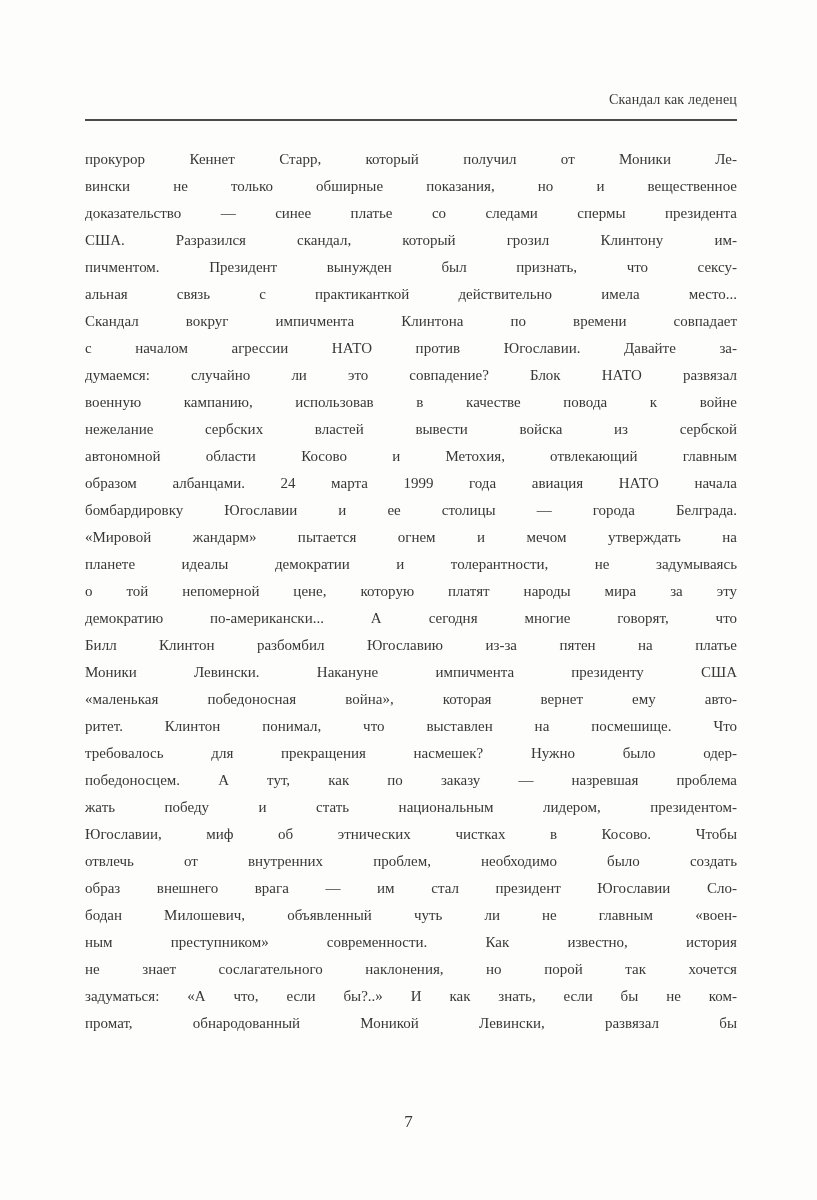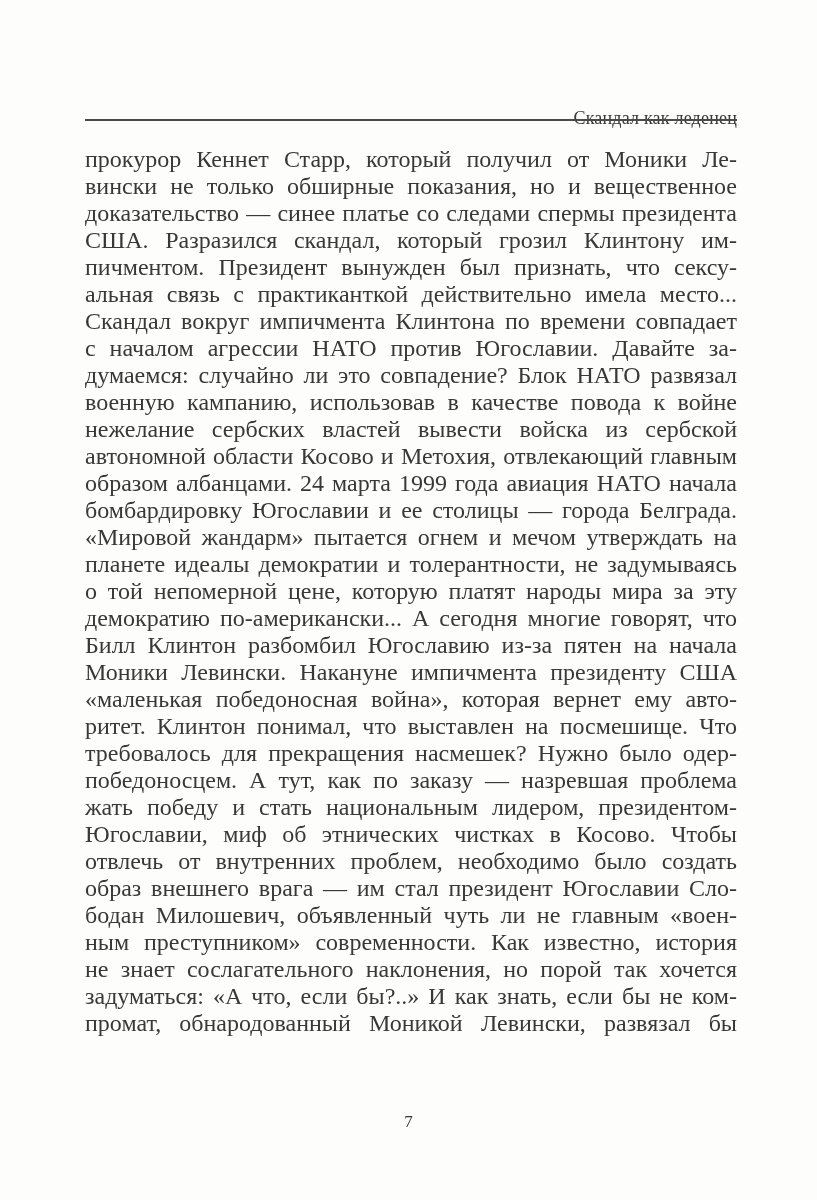--- a/index.html
+++ b/index.html
@@ -17,41 +17,40 @@
     width: 817px;
     height: 1200px;
     background: var(--background, #fdfdfc);
     font-family: "Liberation Serif", "DejaVu Serif", serif;
     color: var(--text, #383838);
   }
   .running-head {
     position: absolute;
     top: 91px;
     right: 80px;
-    font-size: 18px;
+    font-size: 14px;
     line-height: 18px;
     letter-spacing: 0.2px;
     color: var(--text, #383838);
     white-space: nowrap;
-    margin-top: 18px;
   }
   .header-rule {
     position: absolute;
     top: 119px;
     left: 85px;
     width: 652px;
     height: 2px;
     background: var(--rule, #4b4b4b);
   }
   .body-text {
     position: absolute;
     top: 146px;
     left: 85px;
     width: 652px;
-    font-size: 24px;
+    font-size: 15px;
     line-height: 27px;
   }
   .line {
     height: 27px;
     text-align: justify;
     text-align-last: justify;
     white-space: normal;
   }
   .page-footer {
     position: absolute;
@@ -86,21 +85,21 @@
       <div class="line">думаемся: случайно ли это совпадение? Блок НАТО развязал</div>
       <div class="line">военную кампанию, использовав в качестве повода к войне</div>
       <div class="line">нежелание сербских властей вывести войска из сербской</div>
       <div class="line">автономной области Косово и Метохия, отвлекающий главным</div>
       <div class="line">образом албанцами. 24 марта 1999 года авиация НАТО начала</div>
       <div class="line">бомбардировку Югославии и ее столицы — города Белграда.</div>
       <div class="line">«Мировой жандарм» пытается огнем и мечом утверждать на</div>
       <div class="line">планете идеалы демократии и толерантности, не задумываясь</div>
       <div class="line">о той непомерной цене, которую платят народы мира за эту</div>
       <div class="line">демократию по-американски... А сегодня многие говорят, что</div>
-      <div class="line">Билл Клинтон разбомбил Югославию из-за пятен на начала</div>
+      <div class="line">Билл Клинтон разбомбил Югославию из-за пятен на платье</div>
       <div class="line">Моники Левински. Накануне импичмента президенту США</div>
       <div class="line">«маленькая победоносная война», которая вернет ему авто-</div>
       <div class="line">ритет. Клинтон понимал, что выставлен на посмешище. Что</div>
       <div class="line">требовалось для прекращения насмешек? Нужно было одер-</div>
       <div class="line">победоносцем. А тут, как по заказу — назревшая проблема</div>
       <div class="line">жать победу и стать национальным лидером, президентом-</div>
       <div class="line">Югославии, миф об этнических чистках в Косово. Чтобы</div>
       <div class="line">отвлечь от внутренних проблем, необходимо было создать</div>
       <div class="line">образ внешнего врага — им стал президент Югославии Сло-</div>
       <div class="line">бодан Милошевич, объявленный чуть ли не главным «воен-</div>

